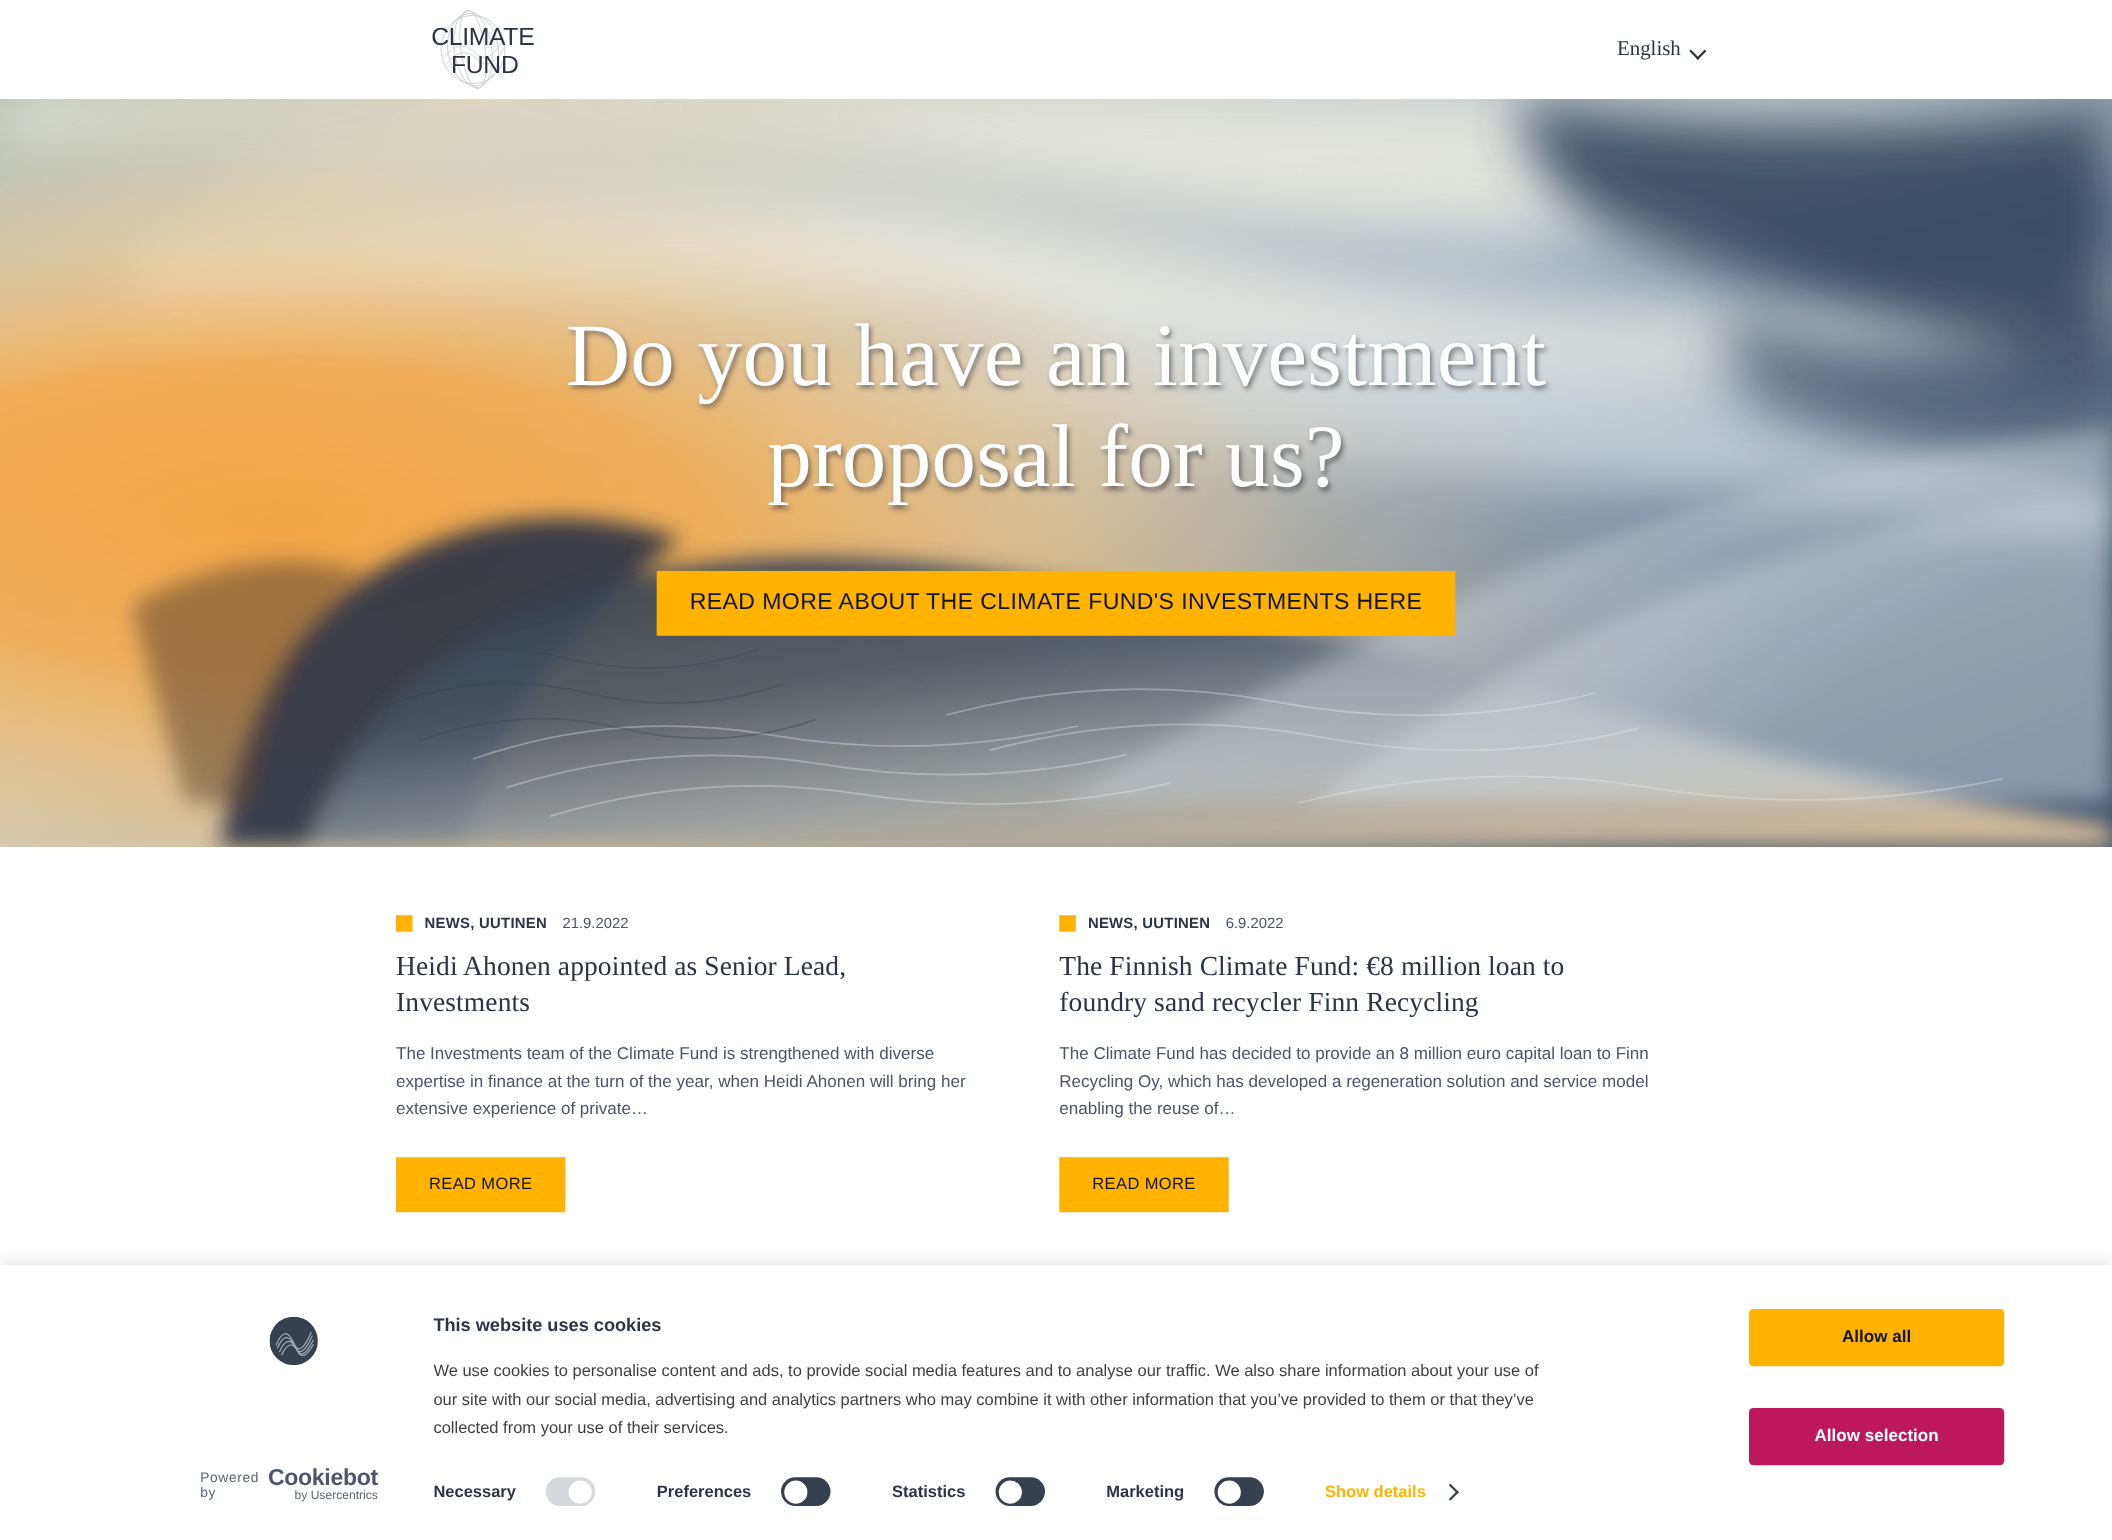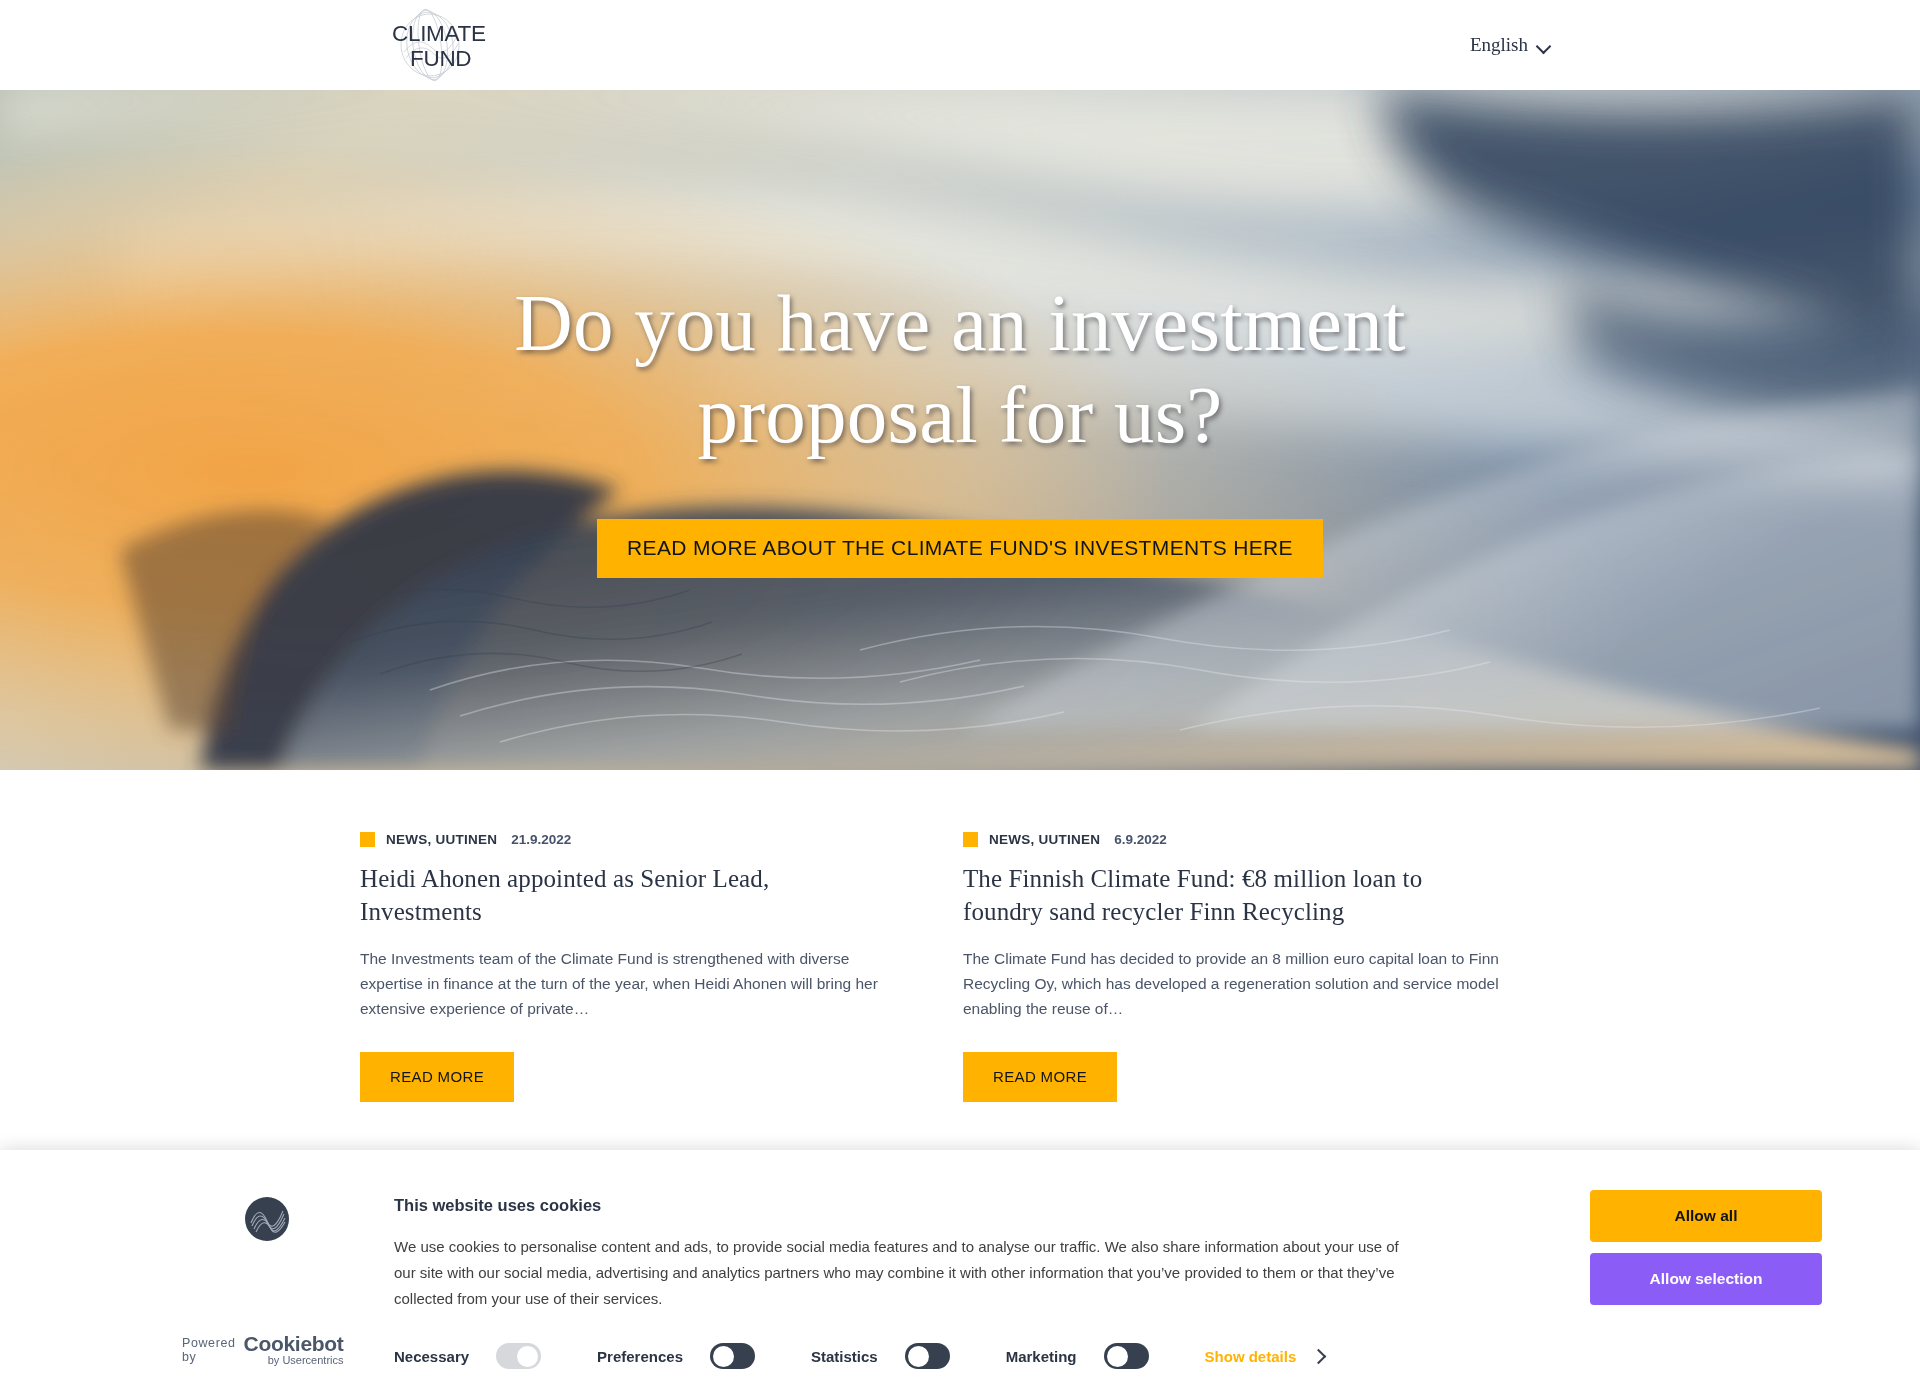--- a/index.html
+++ b/index.html
@@ -156,21 +156,20 @@
   .meta-cat {
     font-size: 13.5px;
     font-weight: bold;
     color: #2b3445;
     letter-spacing: 0.25px;
   }
   .meta-date {
     font-size: 13.5px;
     color: #47536b;
     margin-left: 3px;
-    font-weight: bold;
   }
   .news-title {
     font-family: "Liberation Serif", serif;
     font-size: 25px;
     font-weight: 400;
     line-height: 1.33;
     color: #2b3445;
     margin-bottom: 17px;
     letter-spacing: 0.1px;
   }
@@ -339,21 +338,21 @@
   .ck-btn {
     height: 52px;
     border: none;
     border-radius: 4px;
     font-family: "Liberation Sans", sans-serif;
     font-size: 15.5px;
     font-weight: bold;
     cursor: pointer;
   }
   .ck-btn.primary { background: #ffb300; color: #111418; }
-  .ck-btn.dark { background: #8b5cf6; color: #ffffff; }
+  .ck-btn.dark { background: #be185d; color: #ffffff; margin-top: 27px; }
 </style>
 </head>
 <body>
 
 <div class="header">
 
   <div class="logo-wrap">
     <svg class="logo-svg" viewBox="0 0 135 74">
       <g fill="none" stroke="#b9bec8" stroke-width="0.7" opacity="0.85">
         <ellipse cx="48" cy="37" rx="11" ry="36" transform="rotate(-8 48 37)"></ellipse>

